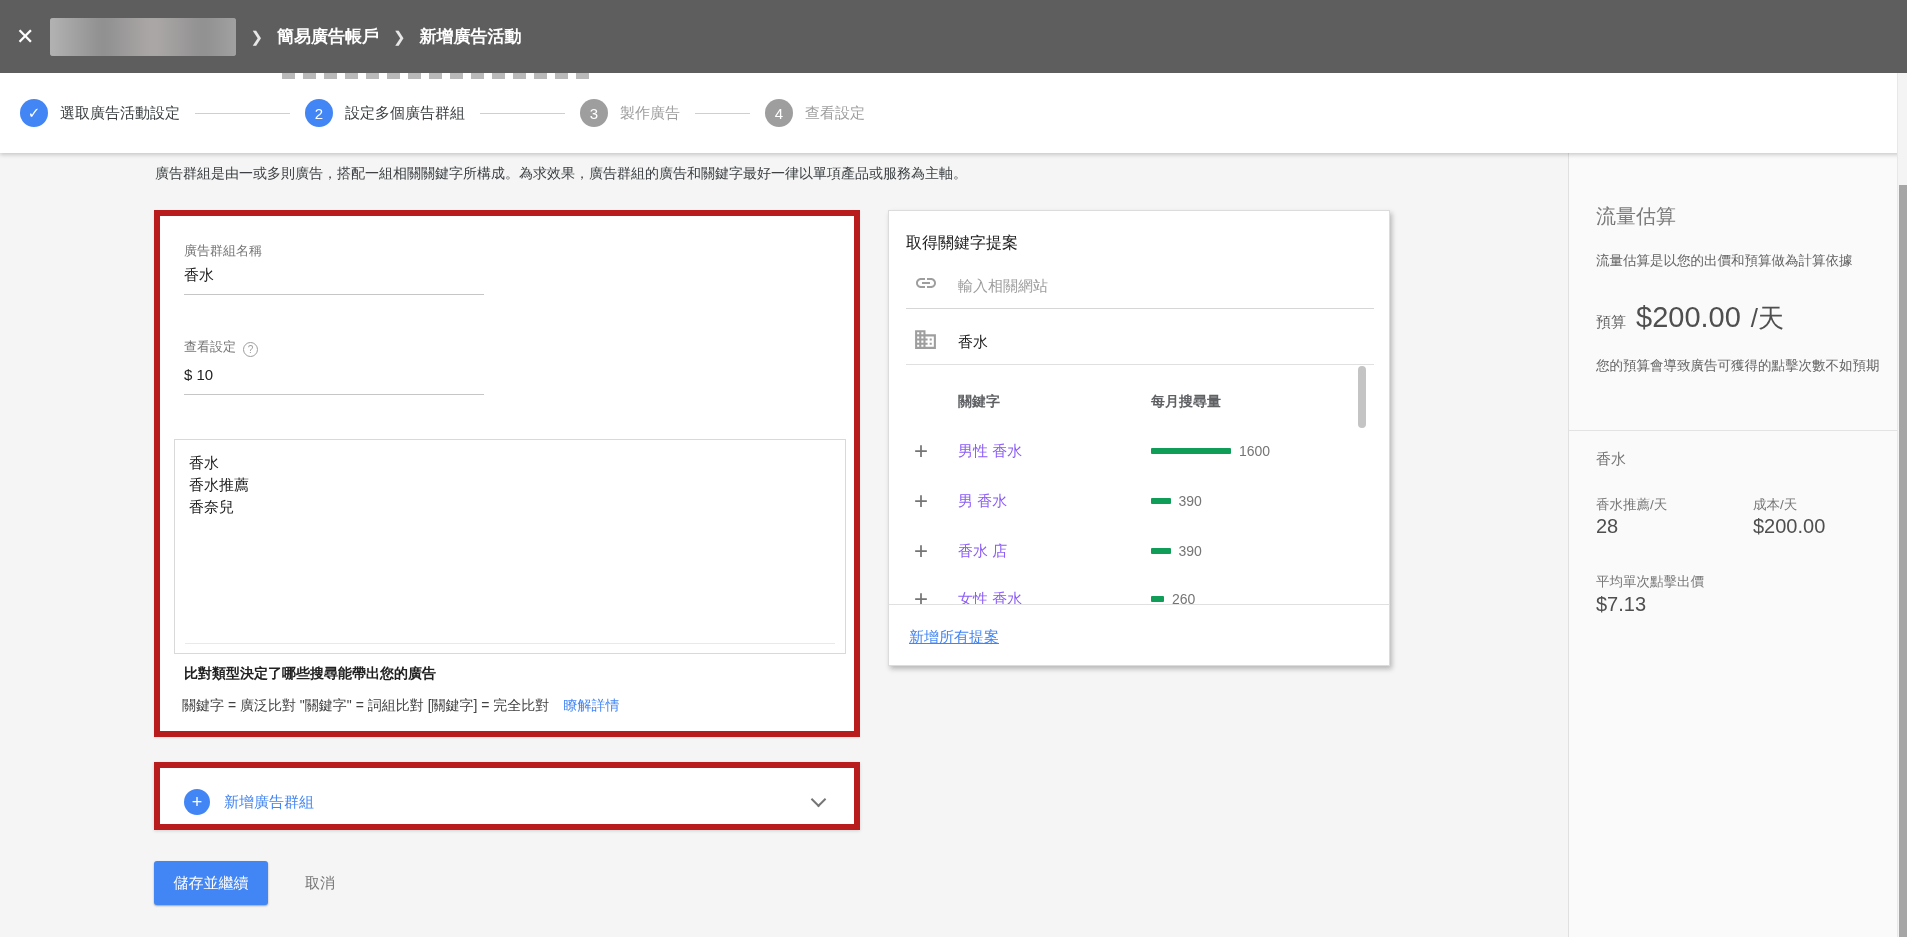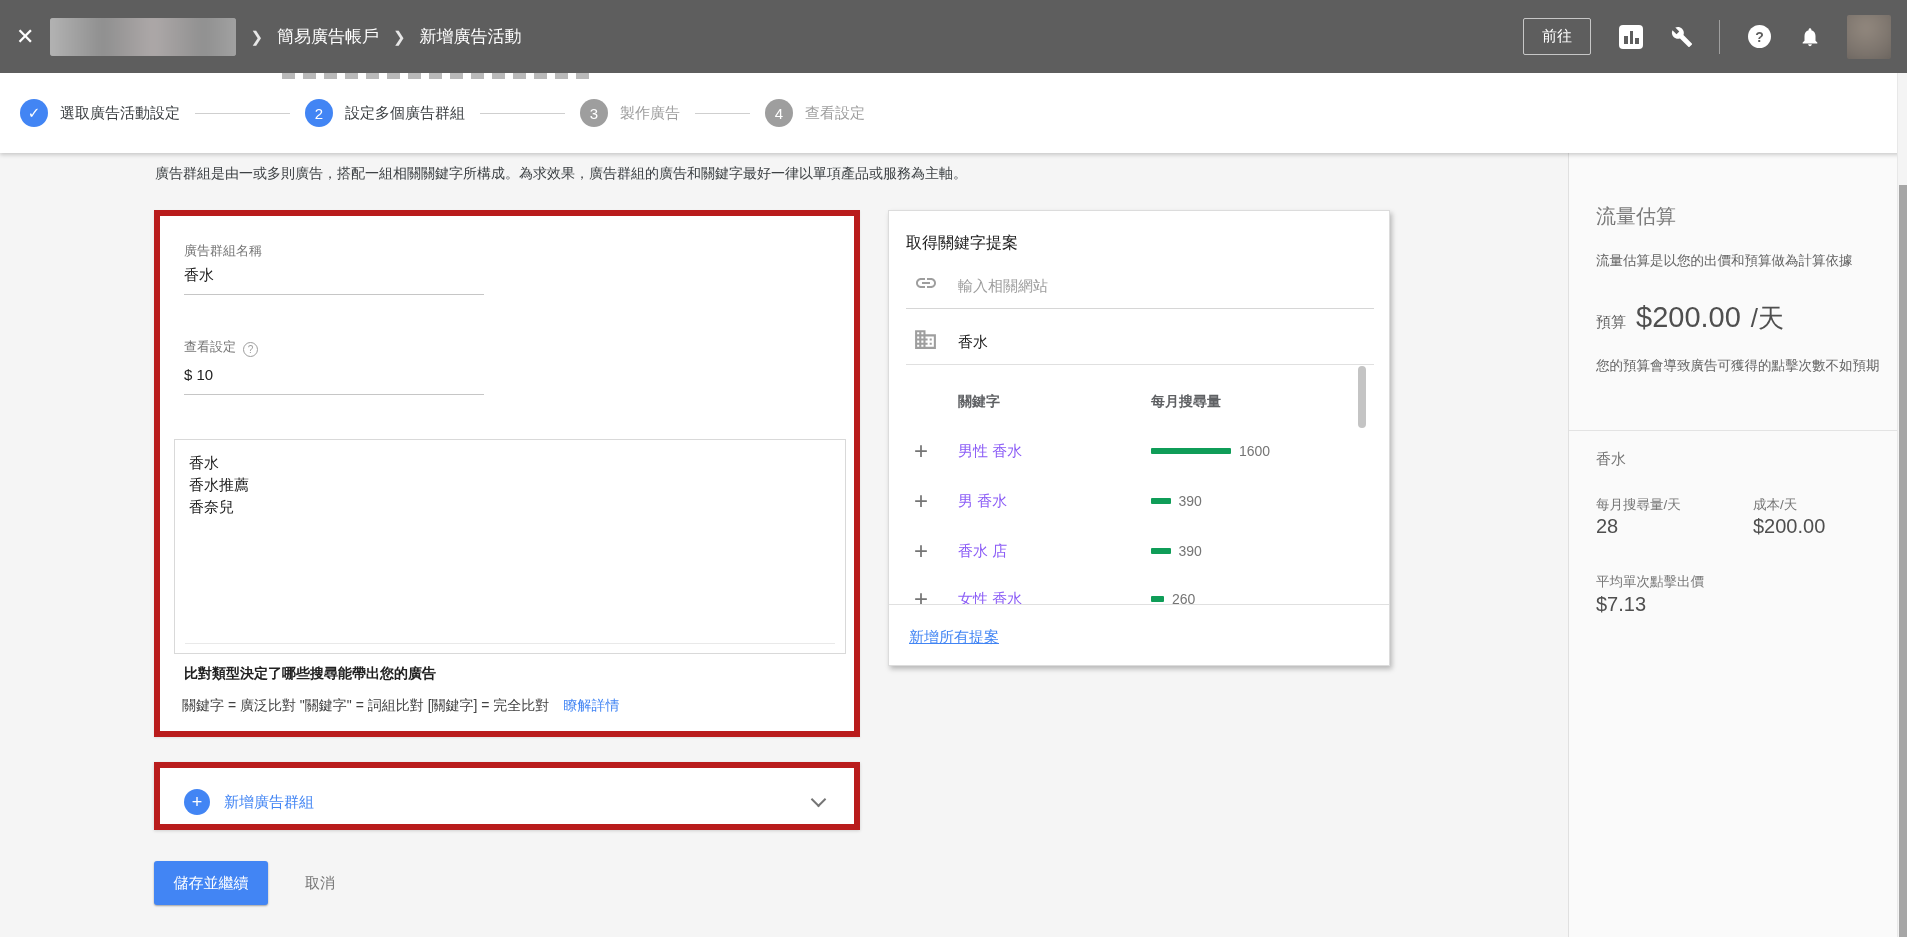--- a/index.html
+++ b/index.html
@@ -7,21 +7,21 @@
   body { font-family:"Liberation Sans","DejaVu Sans",sans-serif; }
   .screen { position:relative; width:1907px; height:937px; background:#f5f5f5; overflow:hidden; margin:0 auto; }
 
   
   .topbar { position:absolute; left:0; top:0; width:1907px; height:73px; background:#5e5e5e;
             display:flex; align-items:center; color:#fff; z-index:30; }
   .close-btn { margin-left:16px; font-size:22px; color:#fff; cursor:pointer; line-height:1; }
   .acct-blob { margin-left:16px; width:186px; height:38px; border-radius:3px; background:#9d9d9d; overflow:hidden; position:relative; }
   .acct-blob .smudge { position:absolute; inset:-8px; background:linear-gradient(90deg,#b8b8b8,#8f8f8f 30%,#ada8a8 55%,#909090 80%,#a5a5a5); filter:blur(5px); }
   .crumb-sep { margin:0 14px; font-size:15px; color:rgba(255,255,255,.85); }
-  .crumb { font-size:17px; color:#fff; white-space:nowrap; }
+  .crumb { font-size:17px; color:#fff; white-space:nowrap;font-weight:bold; }
   .topbar-right { margin-left:auto; display:flex; align-items:center; margin-right:16px; }
   .go-btn { border:1px solid rgba(255,255,255,.65); border-radius:2px; padding:8px 18px; font-size:15px; color:#fff; cursor:pointer; }
   .tb-ic { margin-left:28px; display:flex; align-items:center; justify-content:center; cursor:pointer; }
   .chart-ic { width:24px; height:24px; background:#fff; border-radius:4px; position:relative; }
   .chart-ic i { position:absolute; width:3.5px; background:#5e5e5e; bottom:5px; }
   .chart-ic i:nth-child(1){ left:5px;  height:8px; }
   .chart-ic i:nth-child(2){ left:10.5px; height:13px; }
   .chart-ic i:nth-child(3){ left:16px; height:6px; }
   .tb-divider { width:1px; height:34px; background:rgba(255,255,255,.4); margin-left:26px; }
   .help-ic { width:23px; height:23px; background:#fff; border-radius:50%; color:#5e5e5e; font-weight:bold; font-size:14px; display:flex; align-items:center; justify-content:center; }
@@ -121,47 +121,20 @@
   <div class="topbar">
     <span class="close-btn">✕</span>
     <div class="acct-blob">
         <div class="smudge"></div>
       </div>
     <span class="crumb-sep">❯</span>
     <span class="crumb">簡易廣告帳戶</span>
     <span class="crumb-sep">❯</span>
     <span class="crumb">新增廣告活動</span>
 
-    <div class="topbar-right">
-      <span class="go-btn">前往</span>
-      <span class="tb-ic">
-        <span class="chart-ic">
-            <i></i>
-            <i></i>
-            <i></i>
-          </span>
-      </span>
-      <span class="tb-ic">
-        <svg width="22" height="22" viewBox="0 0 24 24" fill="#ffffff">
-            <path d="M22.7 19l-9.1-9.1c.9-2.3.4-5-1.5-6.9-2-2-5-2.4-7.4-1.3L9 6 6 9 1.6 4.7C.4 7.1.9 10.1 2.9 12.1c1.9 1.9 4.6 2.4 6.9 1.5l9.1 9.1c.4.4 1 .4 1.4 0l2.3-2.3c.5-.4.5-1.1.1-1.4z"></path>
-          </svg>
-      </span>
-      <span class="tb-divider"></span>
-      <span class="tb-ic">
-        <span class="help-ic">?</span>
-      </span>
-      <span class="tb-ic">
-        <svg width="22" height="22" viewBox="0 0 24 24" fill="#ffffff">
-            <path d="M12 22c1.1 0 2-.9 2-2h-4c0 1.1.9 2 2 2zm6-6v-5c0-3.07-1.63-5.64-4.5-6.32V4c0-.83-.67-1.5-1.5-1.5s-1.5.67-1.5 1.5v.68C7.64 5.36 6 7.92 6 11v5l-2 2v1h16v-1l-2-2z"></path>
-          </svg>
-      </span>
-      <span class="avatar">
-          <span class="smudge"></span>
-        </span>
-    </div>
   </div>
 
   <div class="peek"></div>
 
   <div class="stepper">
     <div class="step done">
       <span class="step-circle">✓</span>
       <span class="step-label">選取廣告活動設定</span>
     </div>
     <div class="connector" style="width:95px;"></div>
@@ -277,21 +250,21 @@
     <div class="sb-title">流量估算</div>
     <div class="sb-desc">流量估算是以您的出價和預算做為計算依據</div>
     <div class="sb-budget">
       <span class="lbl">預算</span>
       <span class="val">$200.00</span>
       <span class="unit">/天</span>
     </div>
     <div class="sb-warning">您的預算會導致廣告可獲得的點擊次數不如預期</div>
     <div class="sb-divider"></div>
     <div class="sb-group-name">香水</div>
-    <span class="sb-mlabel" style="left:27px; top:343px;">每月搜尋量/天</span>
+    <span class="sb-mlabel" style="left:27px; top:343px;">香水推薦/天</span>
     <span class="sb-mvalue" style="left:27px; top:362px;">28</span>
     <span class="sb-mlabel" style="left:184px; top:343px;">成本/天</span>
     <span class="sb-mvalue" style="left:184px; top:362px;">$200.00</span>
     <span class="sb-mlabel" style="left:27px; top:420px;">平均單次點擊出價</span>
     <span class="sb-mvalue" style="left:27px; top:440px;">$7.13</span>
   </div>
 
   <div class="page-sb-track">
     <div class="page-sb-thumb"></div>
   </div>

